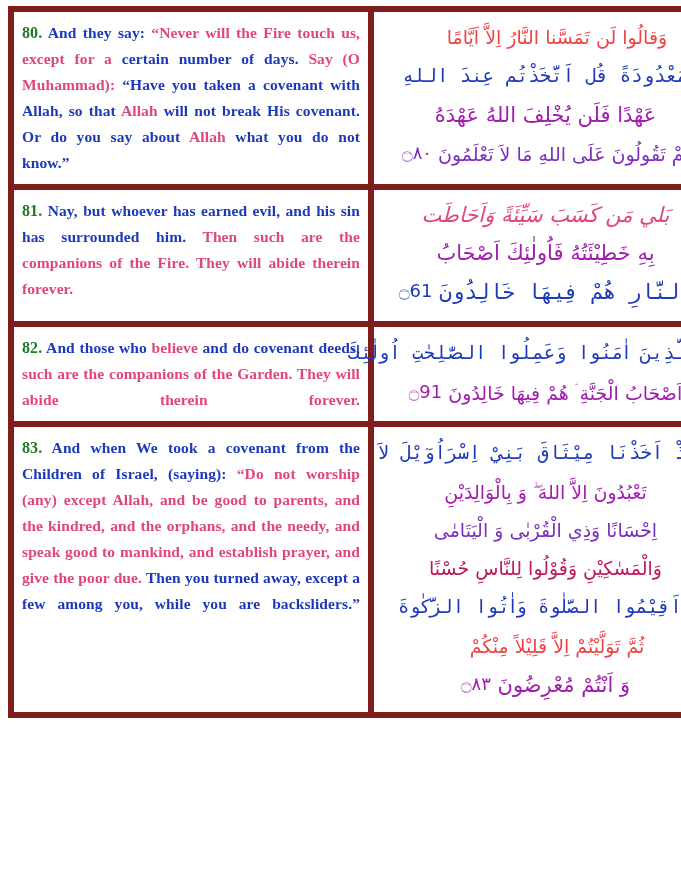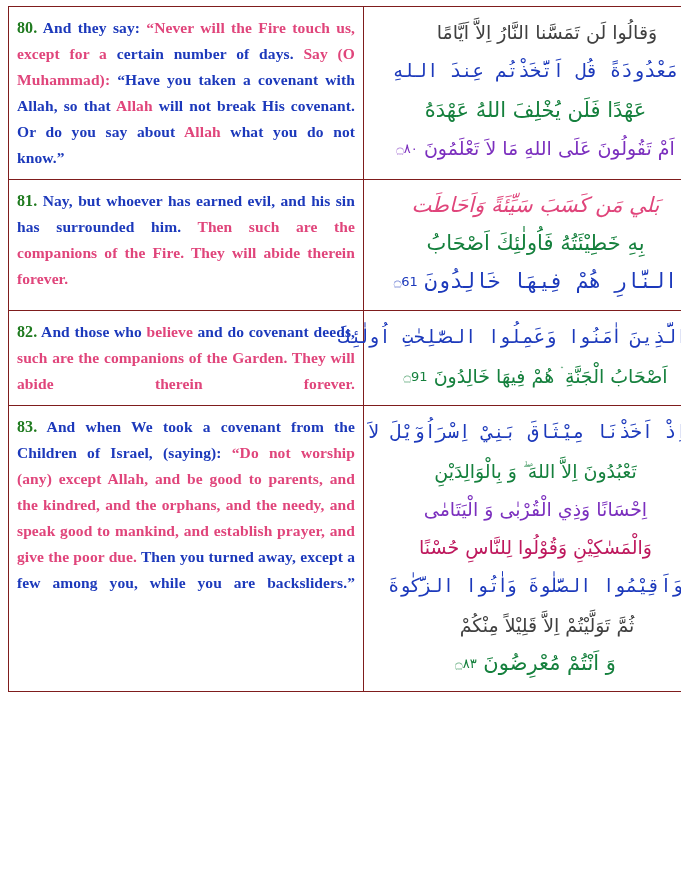--- a/index.html
+++ b/index.html
@@ -20,21 +20,21 @@
     box-sizing: border-box;
     padding: 6px 8px 0 8px;
   }
   table.verses {
     border-collapse: collapse;
     width: 665px;
     table-layout: fixed;
     border: 1px solid #5a5a8a;
   }
   table.verses td {
-    border: 1px solid #7f1d1d;
+    border: 6px solid #7f1d1d;
     vertical-align: top;
     padding: 6px 8px 8px 8px;
   }
   td.eng {
     width: 338px;
     text-align: justify;
     text-align-last: justify;
   }
   td.ara {
     width: 327px;
@@ -56,29 +56,29 @@
   .eng-text .c-pink { color: #e0457b; }
   .ara-line {
     font-family: "DejaVu Sans", sans-serif;
     font-size: 21px;
     line-height: 38px;
     white-space: nowrap;
     direction: rtl;
     unicode-bidi: isolate;
   }
   .ara-line.s { font-size: 19px; }
-  .a-red    { color: #404040; margin-left: 23px; }
+  .a-red    { color: #ef4444; margin-left: 23px; }
   .a-blue   { color: #1c39bb; font-family: Liberation Mono, monospace; }
   .a-pink   { color: #e0457b; font-style: italic; }
-  .a-green  { color: #15803d; }
+  .a-green  { color: #a21caf; }
   .a-purple { color: #7b2fbe; }
   .a-orange { color: #be185d; }
   .endmark {
     font-family: "DejaVu Sans", sans-serif;
-    font-size: 13px;
+    font-size: 18px;
     vertical-align: 2px;
   }
   .row-eng-inner { padding-top: 2px; }
 </style>
 </head>
 <body>
 
 <div class="page">
   <table class="verses">
     <tbody>

